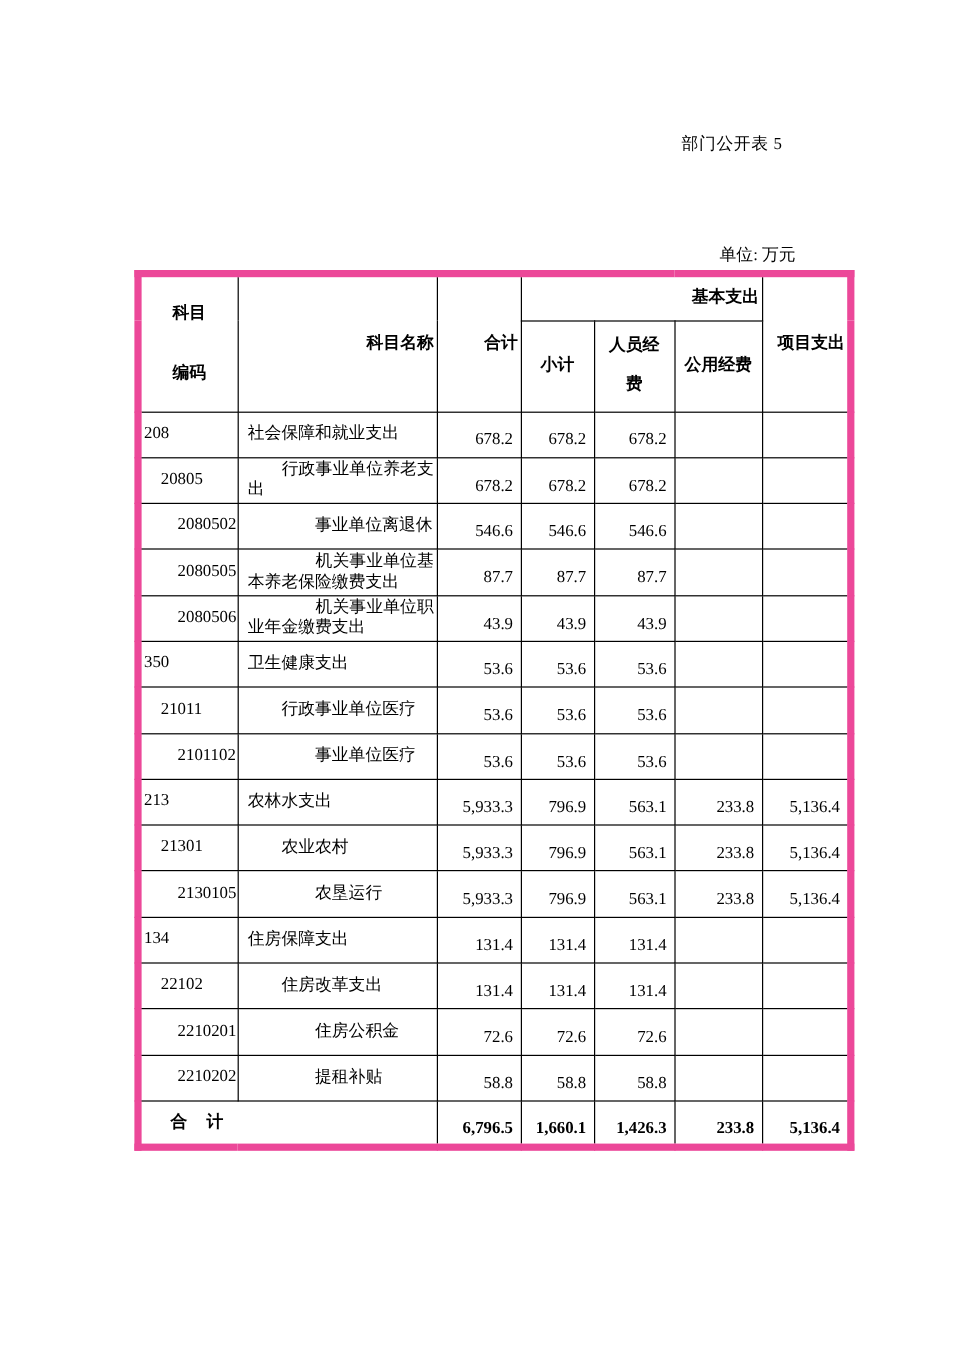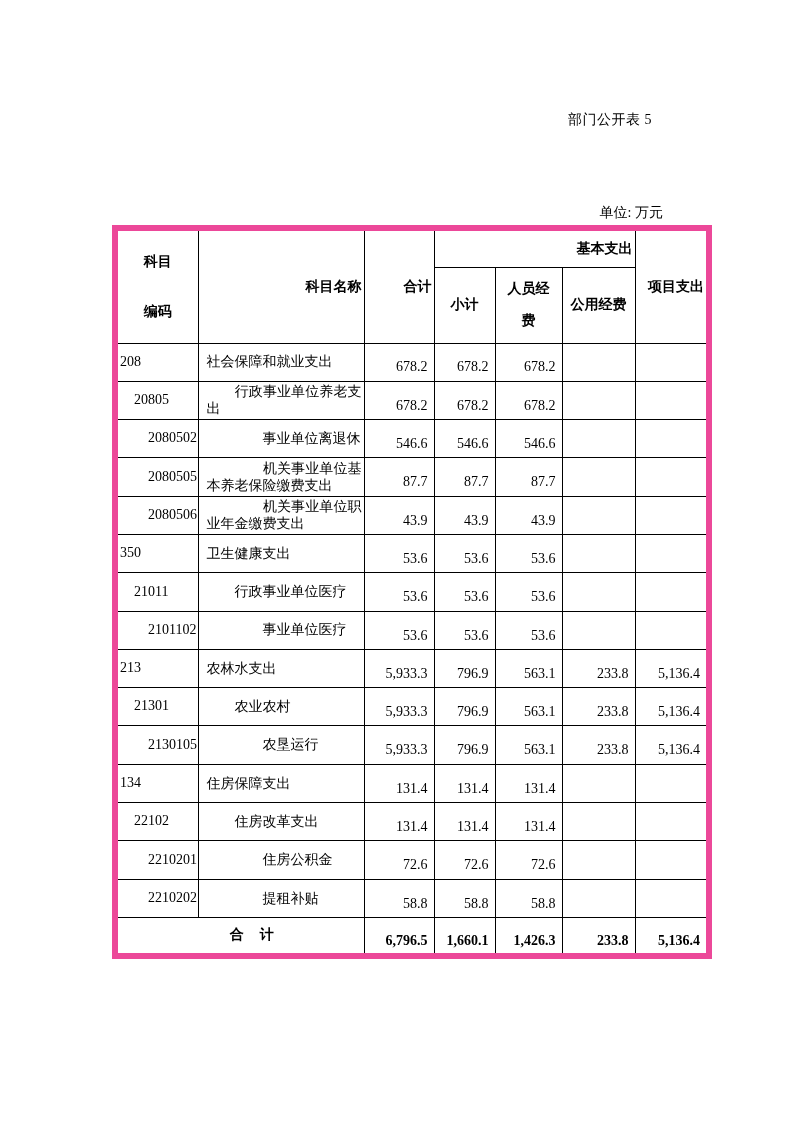--- a/index.html
+++ b/index.html
@@ -76,21 +76,21 @@
     line-height: 1.25;
     font-family: Liberation Serif, serif;
   }
   td.num-cell {
     text-align: right;
     padding: 10px 6px 0 2px;
     line-height: 1.1;
   }
   tr.grand-total-row td { font-weight: bold; }
   td.total-label-cell {
-    text-align: center;
+    text-align: left;
     font-weight: bold;
     white-space: pre;
     letter-spacing: 1px;
     padding-left: 24px;
   }
   .header-row-1 { height: 39px; }
   .header-row-2 { height: 76px; }
   .budget-table tbody tr { height: 38.3px; margin-top: 44px; }
   .page-number {
     position: absolute;

